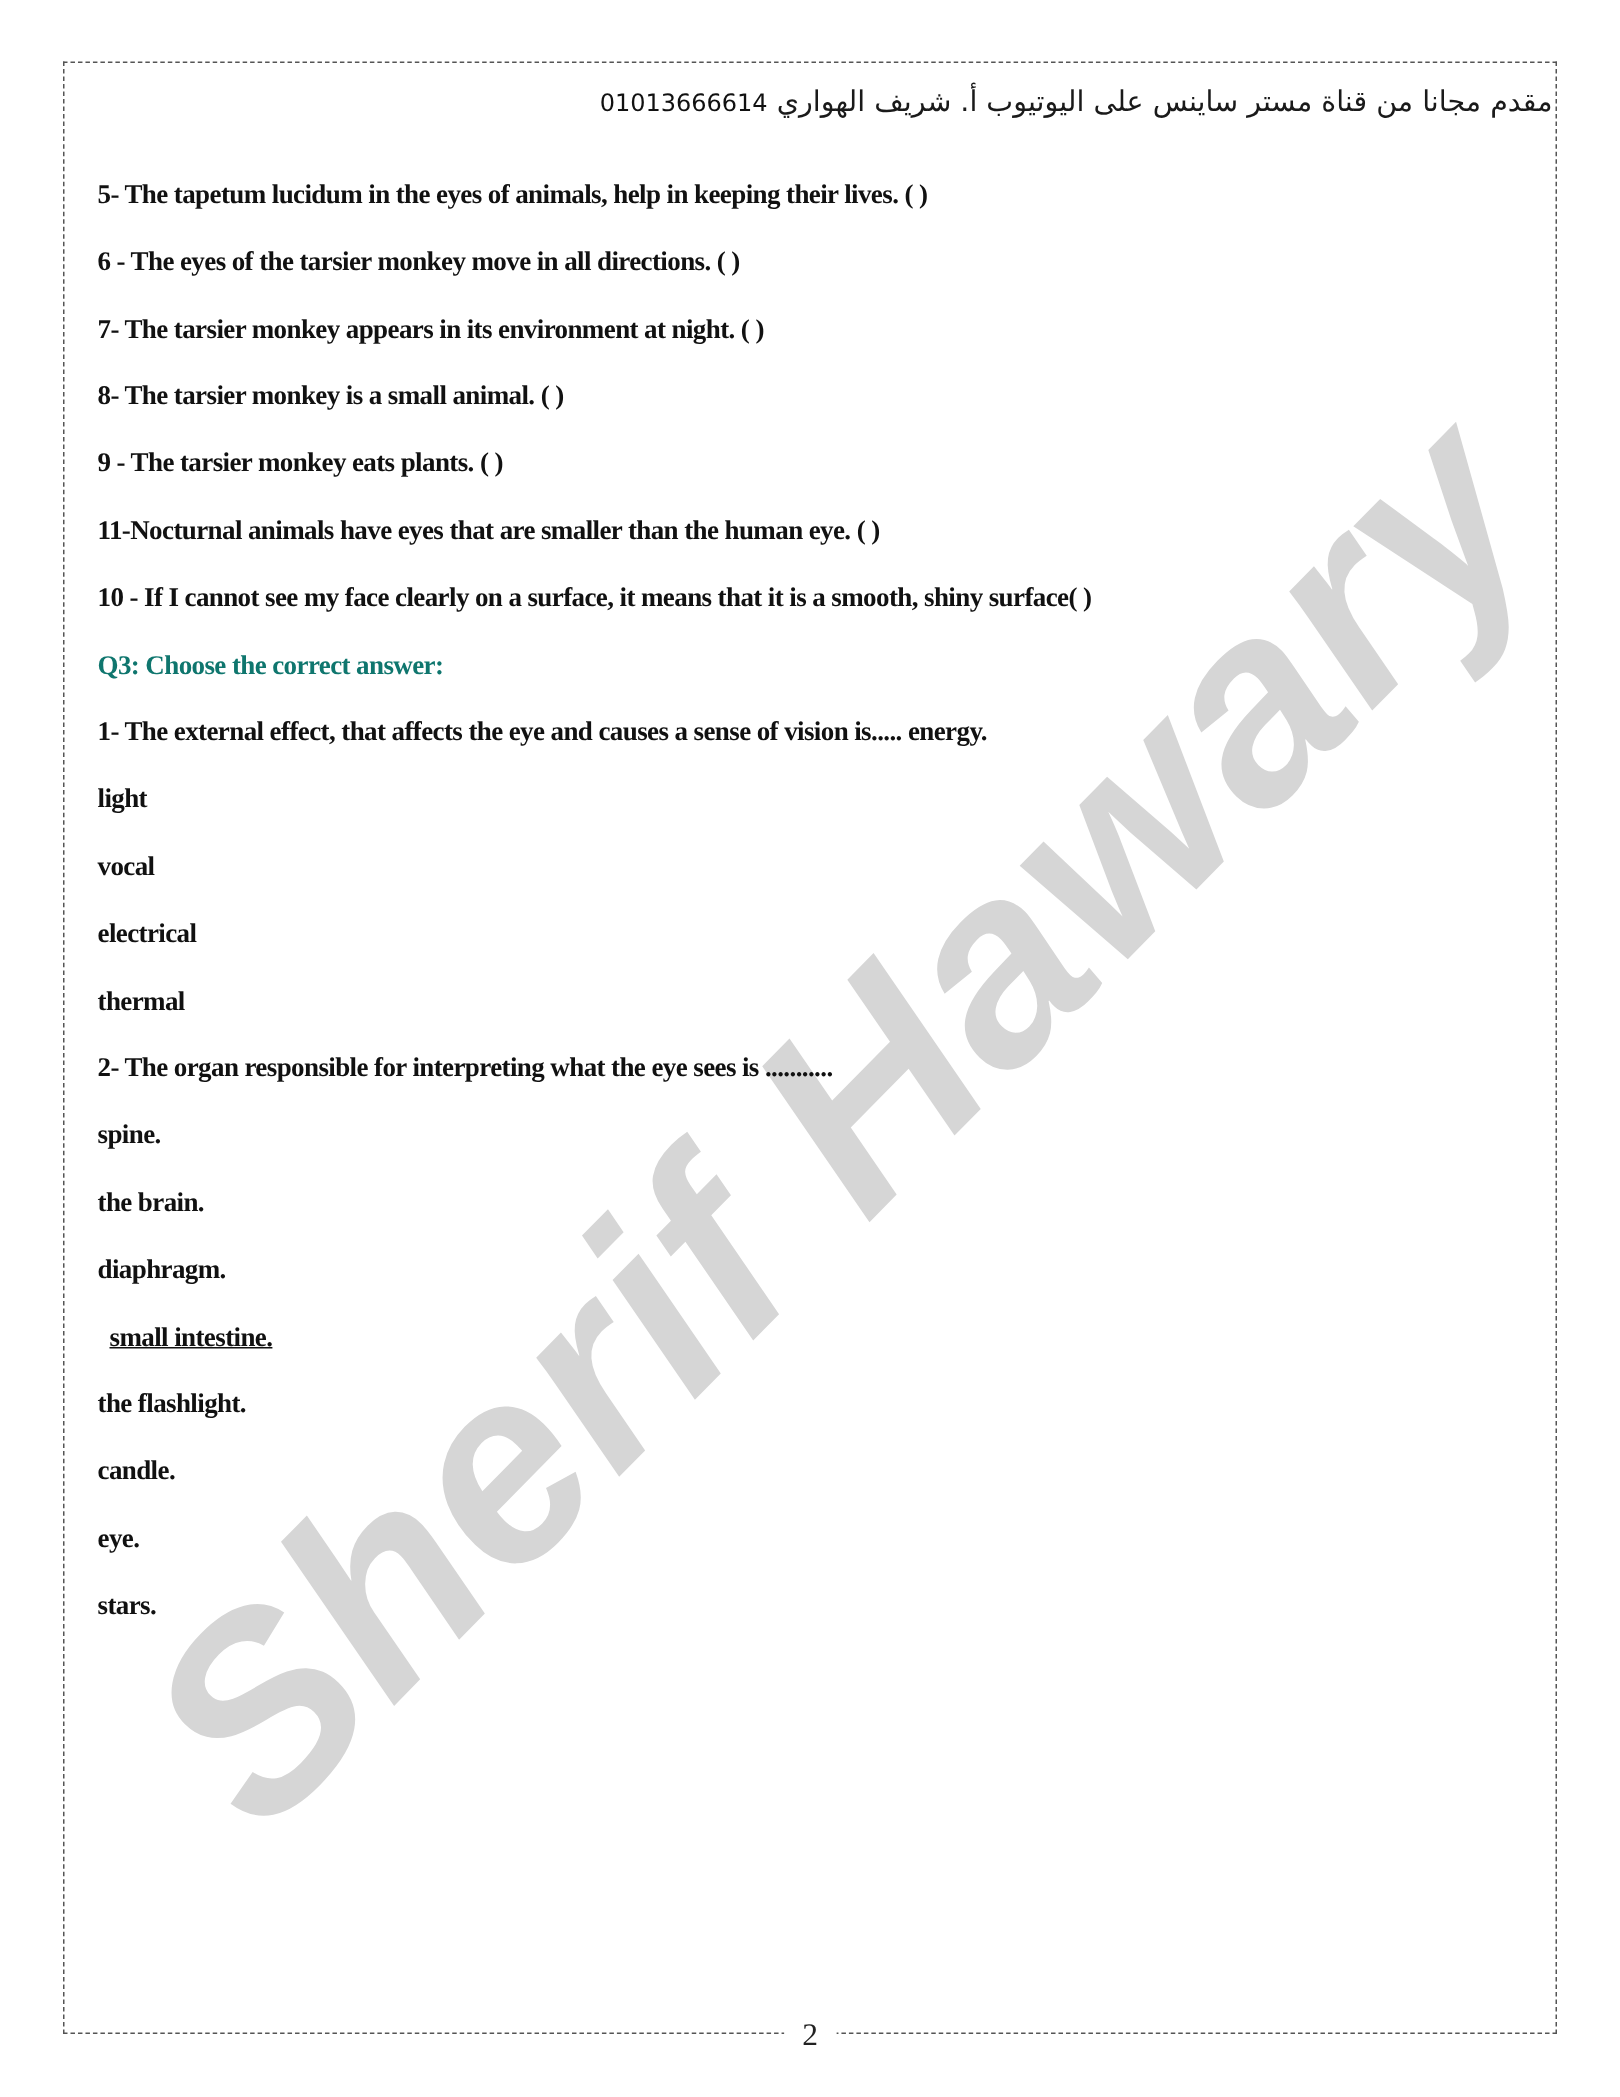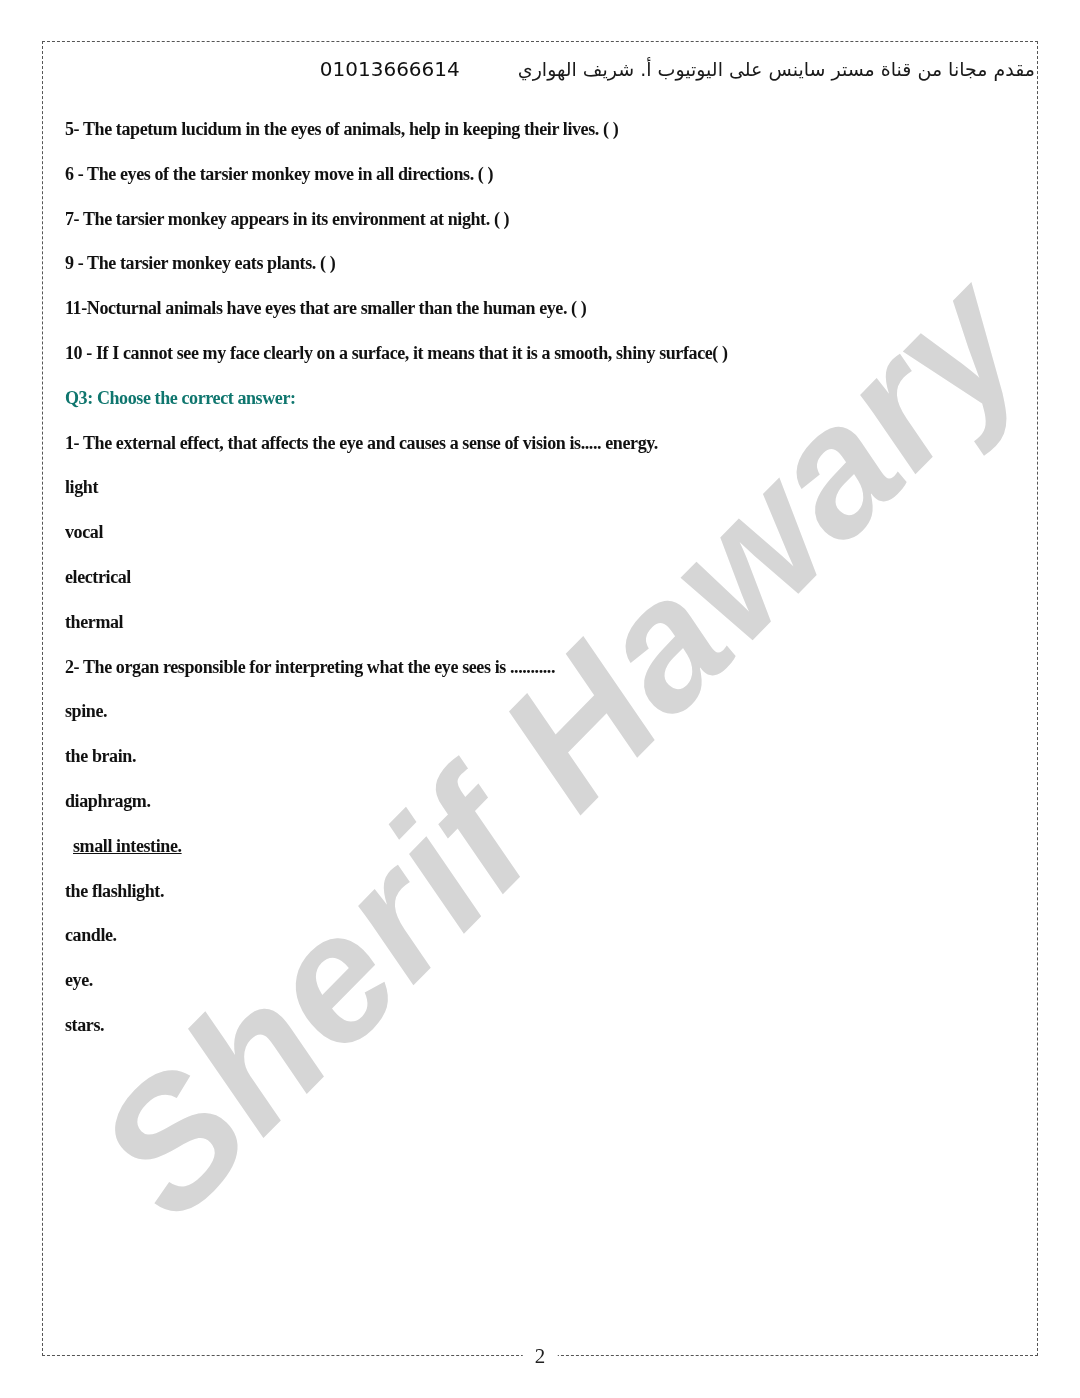--- a/index.html
+++ b/index.html
@@ -51,22 +51,21 @@
     direction: rtl;
     text-align: right;
     margin-top: 15px;
     height: 32px;
     font-family: "DejaVu Sans", sans-serif;
     font-size: 19px;
     color: #1a1a1a;
     white-space: nowrap;
   }
   .header .phone {
-    margin-right: 52px;
-    font-size: 20px;
+    font-size: 16px;
     color: #111;
   }
   .lines {
     margin-top: 18px;
     font-size: 18px;
     font-weight: bold;
     letter-spacing: -0.4px;
     color: #111111;
     line-height: 44.8px;
   }
@@ -106,20 +105,21 @@
 
     <div class="header">
       <span class="arabic">مقدم مجانا من قناة مستر ساينس على اليوتيوب   أ. شريف الهواري</span>
       <span class="phone">01013666614</span>
     </div>
 
     <div class="lines">
       <div class="line">5- The tapetum lucidum in the eyes of animals, help in keeping their lives. ( )</div>
       <div class="line">6 - The eyes of the tarsier monkey move in all directions. ( )</div>
       <div class="line">7- The tarsier monkey appears in its environment at night. ( )</div>
+      <div class="line">8- The tarsier monkey is a small animal. ( )</div>
       <div class="line">9 - The tarsier monkey eats plants. ( )</div>
       <div class="line">11-Nocturnal animals have eyes that are smaller than the human eye. ( )</div>
       <div class="line">10 - If I cannot see my face clearly on a surface, it means that it is a smooth, shiny surface( )</div>
       <div class="line red">Q3: Choose the correct answer:</div>
       <div class="line">1- The external effect, that affects the eye and causes a sense of vision is..... energy.</div>
       <div class="line">light</div>
       <div class="line">vocal</div>
       <div class="line">electrical</div>
       <div class="line">thermal</div>
       <div class="line">2- The organ responsible for interpreting what the eye sees is ...........</div>

